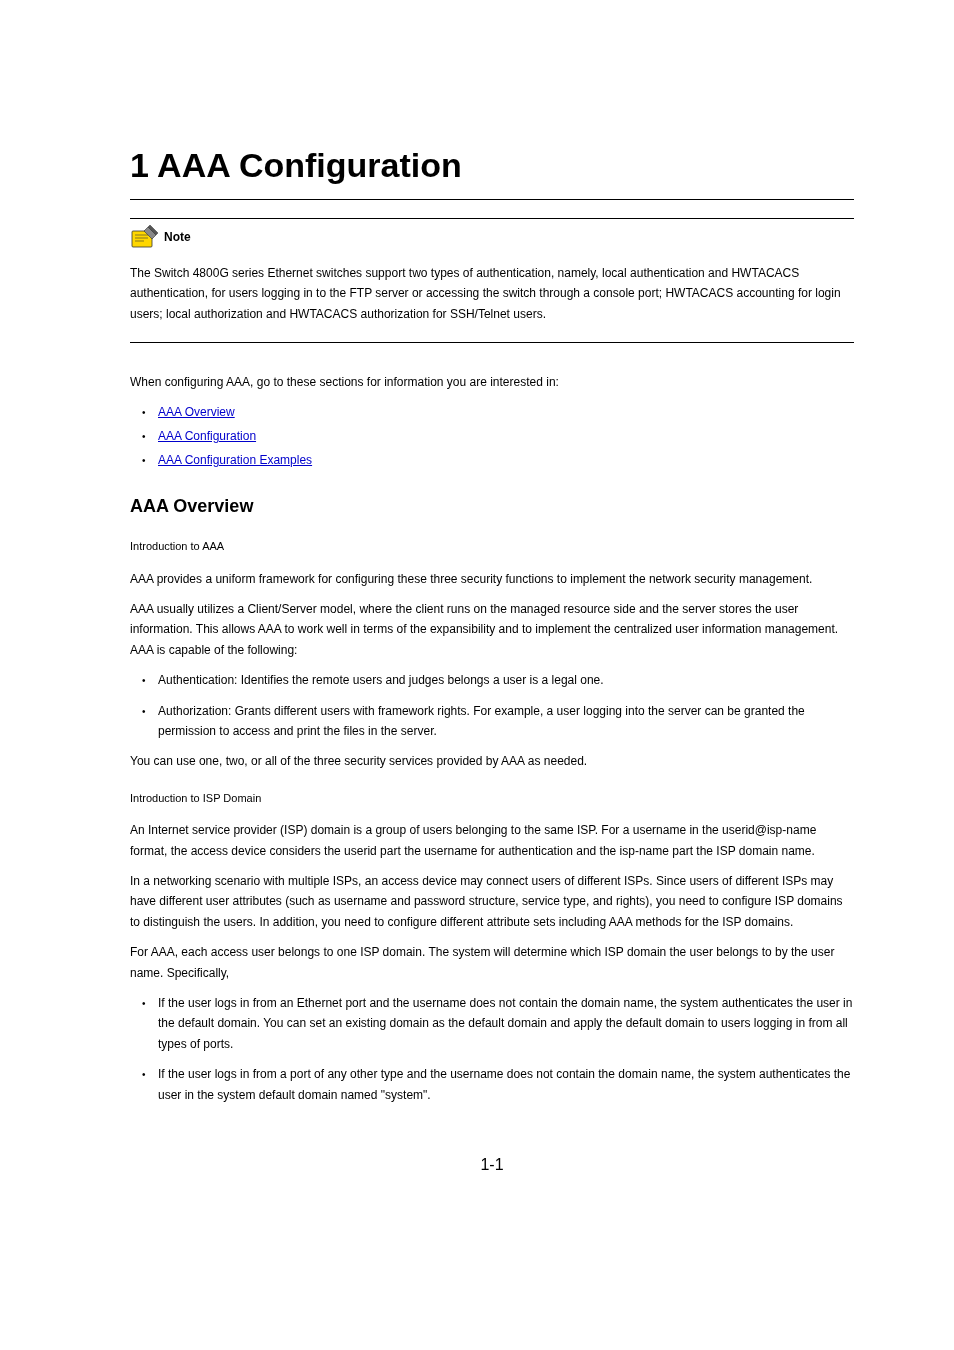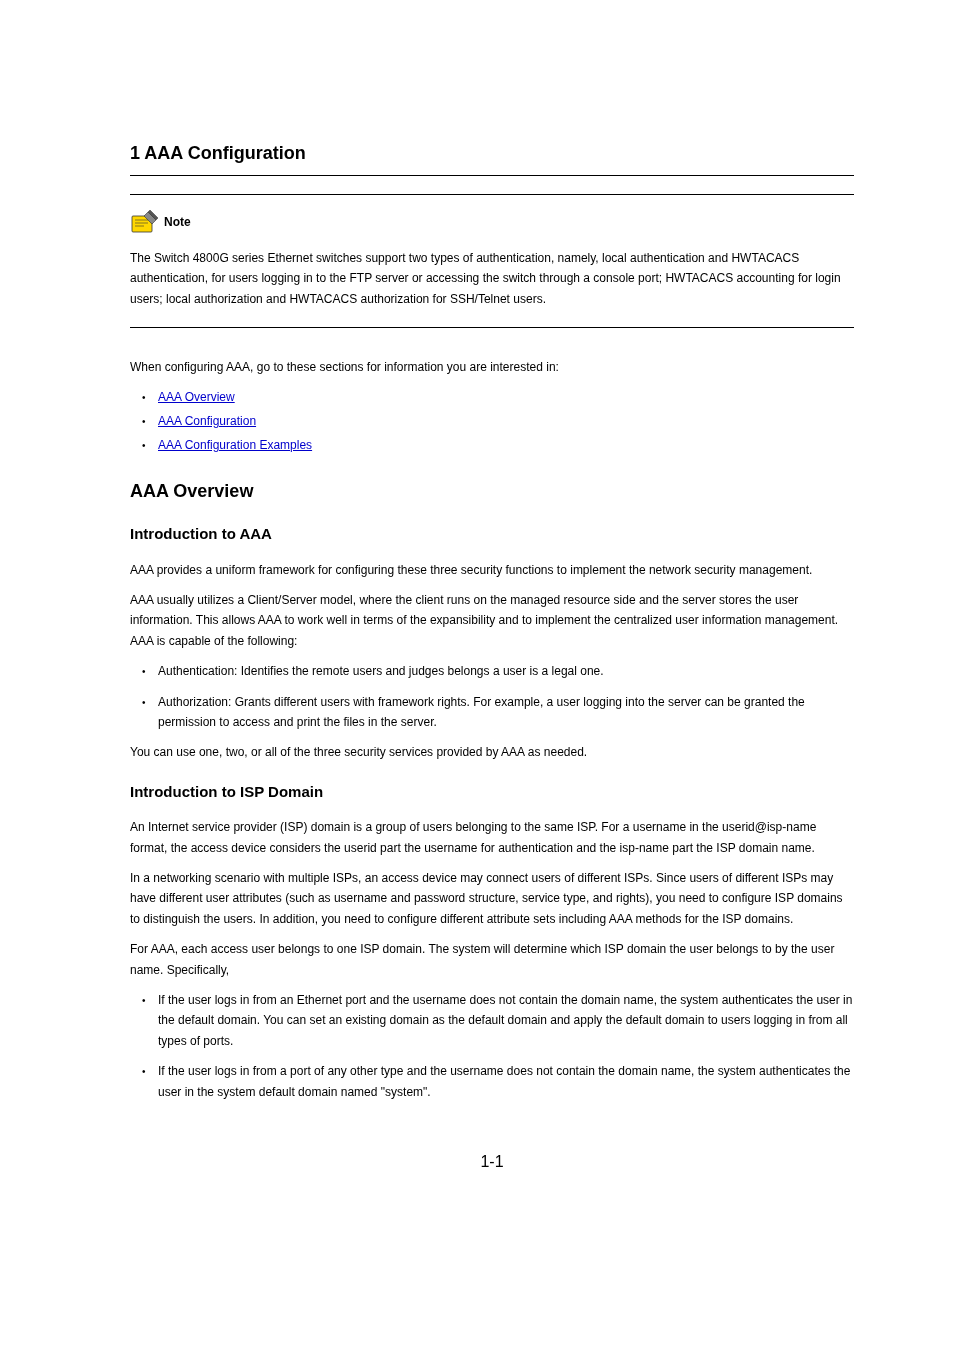--- a/index.html
+++ b/index.html
@@ -11,30 +11,30 @@
       width: 954px;
       height: 1350px;
       background: #ffffff;
       font-family: Arial, sans-serif;
       padding: 140px 100px 60px 130px;
       font-size: 12px;
       color: #000000;
       line-height: 1.5;
     }
     .chapter-title {
-      font-size: 18px;
+      font-size: 34px;
       font-weight: bold;
       margin-bottom: 18px;
       padding-bottom: 8px;
       border-bottom: 1px solid #000;
     }
     .note-box {
       border-top: 1.5px solid #000;
       border-bottom: 1.5px solid #000;
-      padding: 15px 0 18px 0;
+      padding: 6px 0 18px 0;
       margin-bottom: 30px;
     }
     .note-header {
       display: flex;
       align-items: center;
       gap: 6px;
       margin-bottom: 14px;
     }
     .note-icon {
       width: 28px;
@@ -71,22 +71,22 @@
       color: #0000cc;
       text-decoration: underline;
     }
     .h2 {
       font-size: 18px;
       font-weight: bold;
       margin-top: 20px;
       margin-bottom: 18px;
     }
     .h3 {
-      font-size: 15px;
-      font-weight: bold;
+      font-size: 11px;
+      font-weight: normal;
       margin-top: 18px;
       margin-bottom: 14px;
     }
     .para {
       margin-bottom: 10px;
       line-height: 1.7;
     }
     .bullet-list {
       list-style: none;
       margin-left: 28px;

